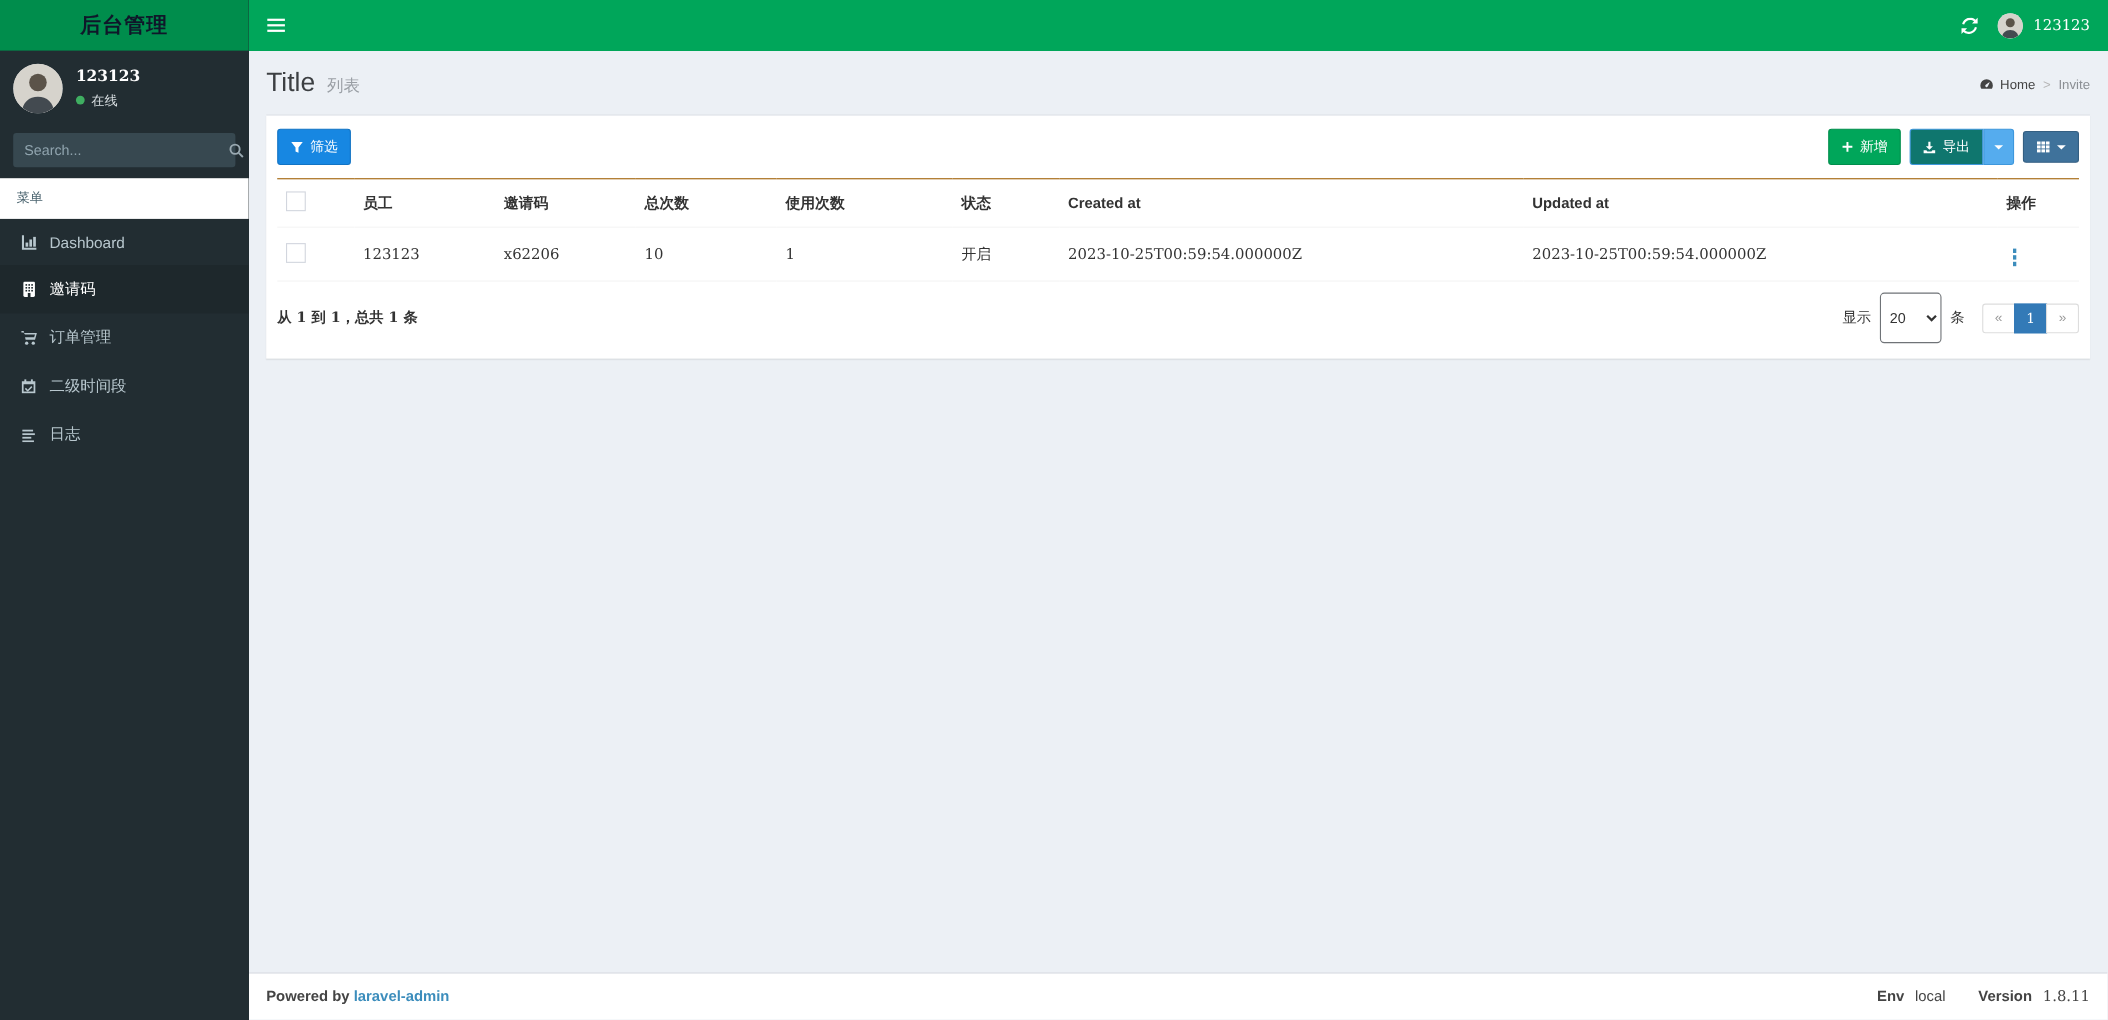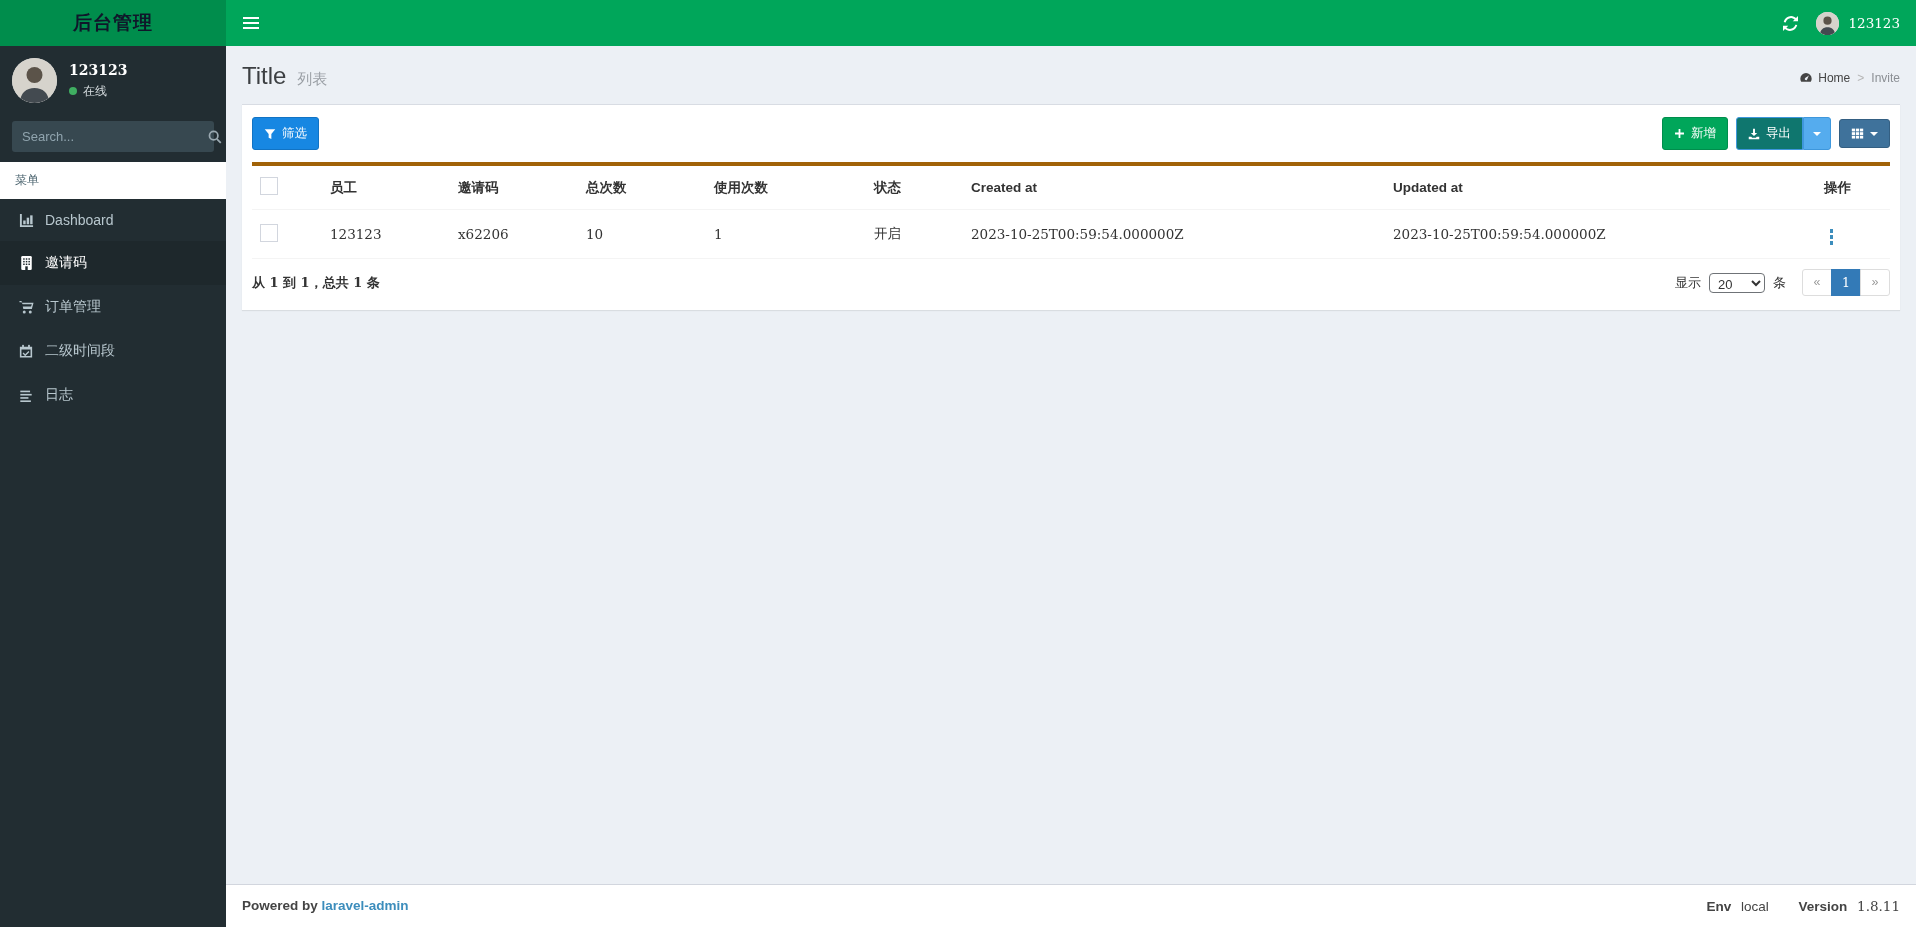--- a/index.html
+++ b/index.html
@@ -80,31 +80,31 @@
   .btn-filter { background: #1787e2; border-color: #1173c4; }
   .btn-add { background: #00a65a; border-color: #008d4c; margin-right: 8px; }
   .btn-export-group { display: inline-flex; margin-right: 8px; }
   .btn-export { background: #0f766e; border-color: #3e97dc; border-radius: 3px 0 0 3px; }
   .btn-export-caret { background: #55acee; border: 1px solid #3e97dc; border-left-color: #3e97dc; border-radius: 0 3px 3px 0; padding: 7px 9px; display: inline-flex; align-items: center; cursor: pointer; }
   .btn-grid { background: #3f729b; border-color: #345f82; }
   .caret { width: 0; height: 0; border-left: 4px solid transparent; border-right: 4px solid transparent; border-top: 4px solid #fff; display: inline-block; }
 
   .table-wrap { padding: 0 10px; }
   table { width: 100%; border-collapse: collapse; font-size: 13.5px; }
-  th { text-align: left; font-weight: bold; color: #333; padding: 11px 8px; border-top: 4px solid #a16207; border-bottom: 1px solid #f4f4f4; }
+  th { text-align: left; font-weight: bold; color: #333; padding: 11px 8px; border-top: 1px solid #a16207; border-bottom: 1px solid #f4f4f4; }
   td { padding: 11px 8px; border-bottom: 1px solid #f4f4f4; color: #333; }
   .icheck { width: 18px; height: 18px; border: 1px solid #d2d6de; background: #fff; display: inline-block; cursor: pointer; }
   .v-ellipsis { display: inline-flex; flex-direction: column; gap: 2px; cursor: pointer; padding: 2px 6px; }
   .v-ellipsis i { width: 3px; height: 4px; background: #3c8dbc; display: block; }
 
   .box-footer { padding: 10px 10px 14px 10px; display: flex; justify-content: space-between; align-items: center; }
   .summary { font-size: 13px; color: #333; font-weight: 600; }
   .pager-zone { display: flex; align-items: center; gap: 8px; font-size: 13px; color: #333; }
   .per-page-select {
-    height: 20px; width: 56px; border: 1px solid #6f7377; border-radius: 4px;
+    height: 46px; width: 56px; border: 1px solid #6f7377; border-radius: 4px;
     font-size: 13px; padding: 2px 4px; background: #fff; color: #333;
     font-family: "Liberation Sans", sans-serif;
   }
   .pagination { display: inline-flex; margin-left: 8px; }
   .page-link {
     min-width: 30px; padding: 5px 10px; text-align: center;
     border: 1px solid #ddd; background: #fff; color: #9a9a9a; font-size: 12.5px;
     margin-left: -1px; cursor: pointer; text-decoration: none;
   }
   .page-link.first { border-radius: 3px 0 0 3px; margin-left: 0; }

